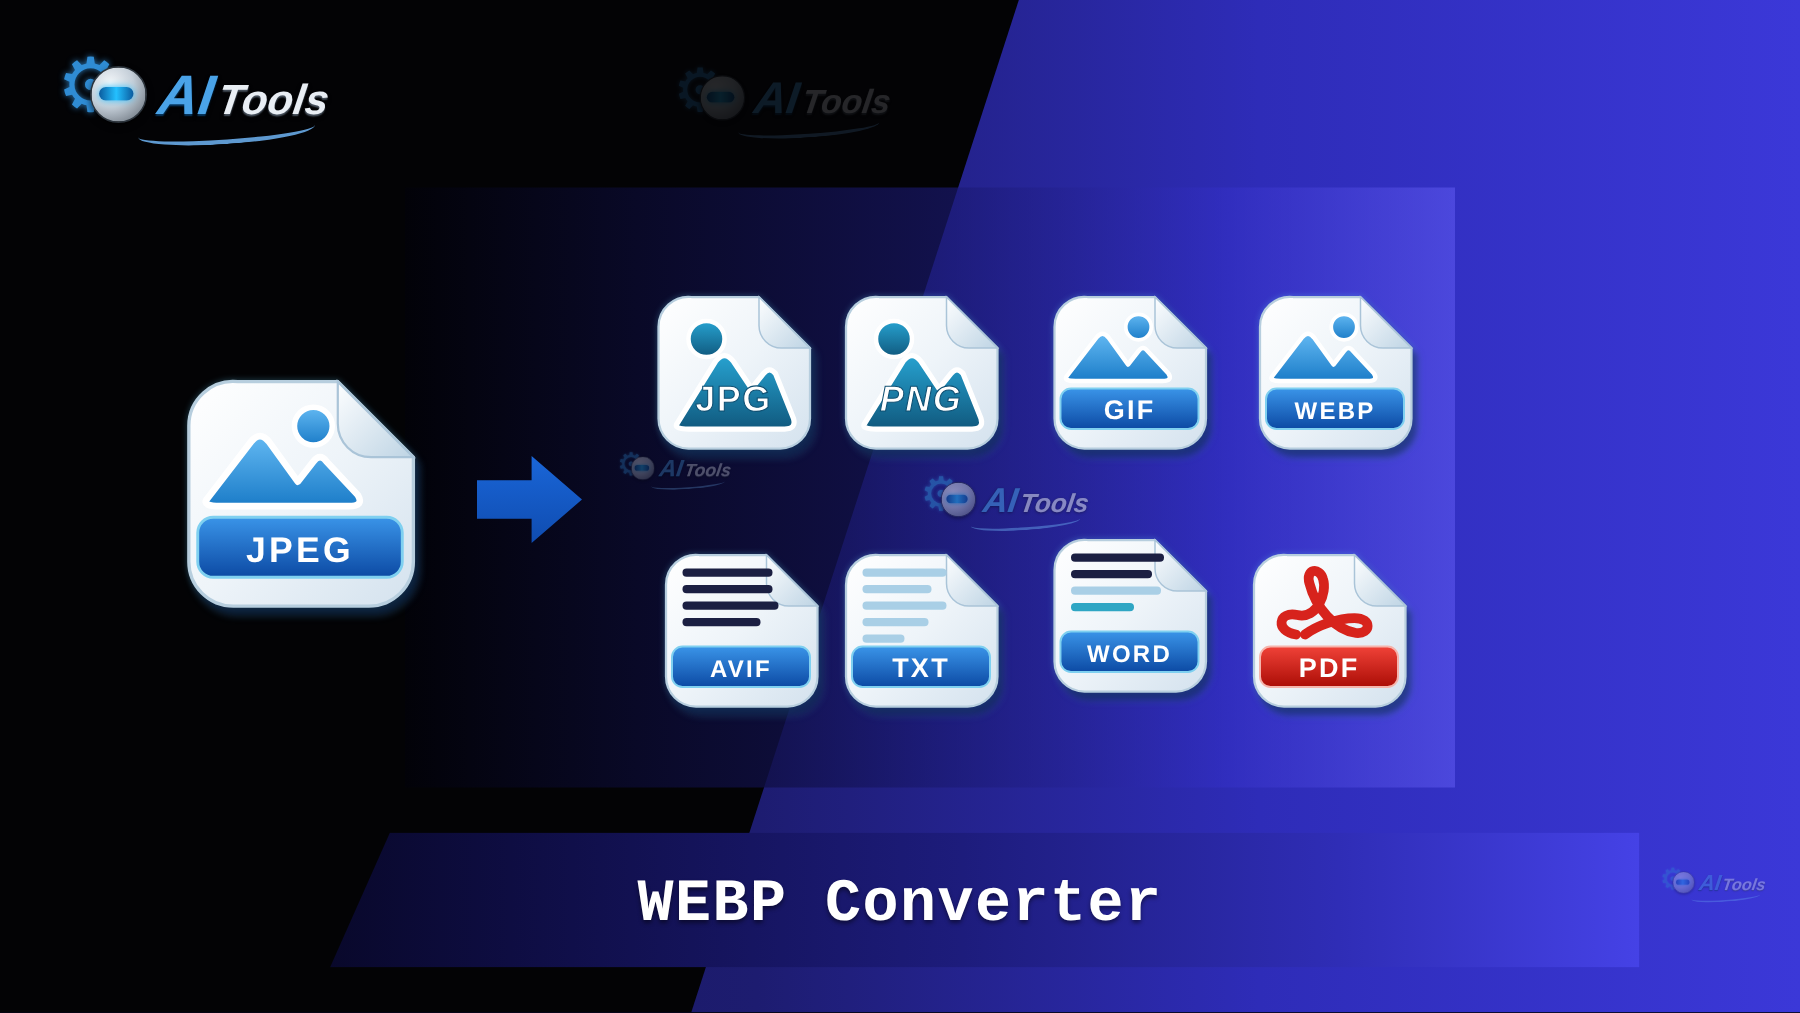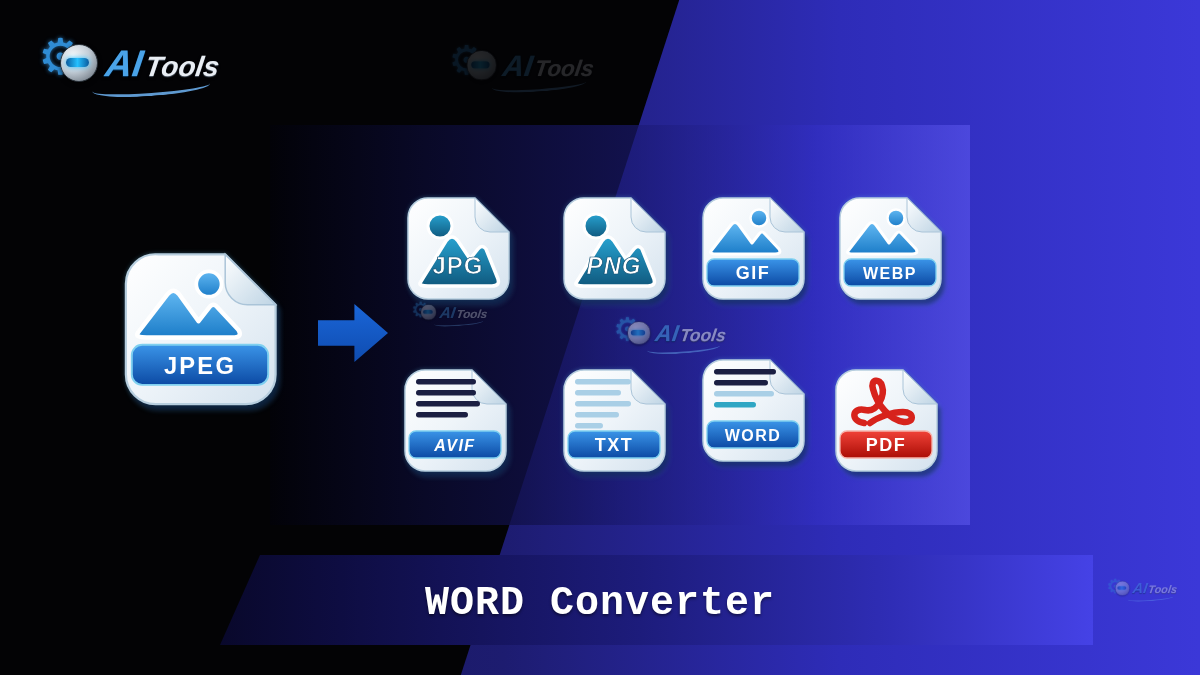--- a/index.html
+++ b/index.html
@@ -128,21 +128,21 @@
       <div class="file-icon" style="left: 117px; top: 247px;">
         <svg viewBox="0 0 112 112" width="166" height="166">
           <path d="M28,5 H73 L107,39 V86 a20,20 0 0 1 -20,20 H26 a20,20 0 0 1 -20,-20 V25 a20,20 0 0 1 22,-20 z" fill="url(#gWhite)" stroke="#b7cede" stroke-width="1.5"></path>
           <path d="M73,5 L107,39 H88 a15,15 0 0 1 -15,-15 z" fill="url(#gFold)" stroke="#aac4d8" stroke-width="1"></path>
           <circle cx="62" cy="25" r="8.5" fill="url(#gAzure)" stroke="#ffffff" stroke-width="2.5"></circle>
           <path d="M14,58 L34,32 Q38,27 42,32 L55,50 L62,41 Q65,37 68,41 L82,56 Q85,61 78,61 H20 Q12,61 14,58 Z" fill="url(#gAzure)" stroke="#ffffff" stroke-width="3" stroke-linejoin="round"></path>
           <rect x="10" y="66" width="92" height="27" rx="7" fill="url(#gBanner)" stroke="#7fd0f0" stroke-width="1.3"></rect>
           <text x="56" y="86" text-anchor="middle" font-size="16" font-weight="bold" fill="#ffffff" letter-spacing="1.5" font-family="&quot;Liberation Sans&quot;,sans-serif">JPEG</text>
         </svg>
       </div>
-      <div class="file-icon" style="left: 402px; top: 193px; text-align: right;">
+      <div class="file-icon" style="left: 433px; top: 193px; text-align: right;">
         <svg viewBox="0 0 112 112" width="112" height="112">
           <path d="M28,5 H73 L107,39 V86 a20,20 0 0 1 -20,20 H26 a20,20 0 0 1 -20,-20 V25 a20,20 0 0 1 22,-20 z" fill="url(#gWhite)" stroke="#b7cede" stroke-width="1.5"></path>
           <path d="M73,5 L107,39 H88 a15,15 0 0 1 -15,-15 z" fill="url(#gFold)" stroke="#aac4d8" stroke-width="1"></path>
           <circle cx="38" cy="33" r="12" fill="url(#gTeal)" stroke="#ffffff" stroke-width="3"></circle>
           <path d="M18,90 L44,48 Q50,40 56,48 L68,66 L76,56 Q80,51 84,56 L96,86 Q98,93 90,93 H26 Q17,93 18,90 Z" fill="url(#gTeal)" stroke="#ffffff" stroke-width="3.5" stroke-linejoin="round"></path>
           <text x="56" y="81" text-anchor="middle" font-size="24" font-weight="bold" fill="#ffffff" stroke="#0e4f72" stroke-width="0.7" letter-spacing="1" font-family="&quot;Liberation Sans&quot;,sans-serif">JPG</text>
         </svg>
       </div>
       <div class="file-icon" style="left: 558px; top: 193px; font-style: italic;">
         <svg viewBox="0 0 112 112" width="112" height="112">
@@ -166,21 +166,21 @@
       <div class="file-icon" style="left: 834px; top: 193px;">
         <svg viewBox="0 0 112 112" width="112" height="112">
           <path d="M28,5 H73 L107,39 V86 a20,20 0 0 1 -20,20 H26 a20,20 0 0 1 -20,-20 V25 a20,20 0 0 1 22,-20 z" fill="url(#gWhite)" stroke="#b7cede" stroke-width="1.5"></path>
           <path d="M73,5 L107,39 H88 a15,15 0 0 1 -15,-15 z" fill="url(#gFold)" stroke="#aac4d8" stroke-width="1"></path>
           <circle cx="62" cy="25" r="8.5" fill="url(#gAzure)" stroke="#ffffff" stroke-width="2.5"></circle>
           <path d="M14,58 L34,32 Q38,27 42,32 L55,50 L62,41 Q65,37 68,41 L82,56 Q85,61 78,61 H20 Q12,61 14,58 Z" fill="url(#gAzure)" stroke="#ffffff" stroke-width="3" stroke-linejoin="round"></path>
           <rect x="10" y="66" width="92" height="27" rx="7" fill="url(#gBanner)" stroke="#7fd0f0" stroke-width="1.3"></rect>
           <text x="56" y="86" text-anchor="middle" font-size="16" font-weight="bold" fill="#ffffff" letter-spacing="1.5" font-family="&quot;Liberation Sans&quot;,sans-serif">WEBP</text>
         </svg>
       </div>
-      <div class="file-icon" style="left: 399px; top: 365px; font-style: italic;">
+      <div class="file-icon" style="left: 438px; top: 365px;">
         <svg viewBox="0 0 112 112" width="112" height="112">
           <path d="M28,5 H73 L107,39 V86 a20,20 0 0 1 -20,20 H26 a20,20 0 0 1 -20,-20 V25 a20,20 0 0 1 22,-20 z" fill="url(#gWhite)" stroke="#b7cede" stroke-width="1.5"></path>
           <path d="M73,5 L107,39 H88 a15,15 0 0 1 -15,-15 z" fill="url(#gFold)" stroke="#aac4d8" stroke-width="1"></path>
           <rect x="17" y="14" width="60" height="5.5" rx="2.7" fill="#1b1f42"></rect>
           <rect x="17" y="25" width="60" height="5.5" rx="2.7" fill="#1b1f42"></rect>
           <rect x="17" y="36" width="64" height="5.5" rx="2.7" fill="#1b1f42"></rect>
           <rect x="17" y="47" width="52" height="5.5" rx="2.7" fill="#1b1f42"></rect>
           <rect x="10" y="66" width="92" height="27" rx="7" fill="url(#gBanner)" stroke="#7fd0f0" stroke-width="1.3"></rect>
           <text x="56" y="86" text-anchor="middle" font-size="16" font-weight="bold" fill="#ffffff" letter-spacing="1.5" font-family="&quot;Liberation Sans&quot;,sans-serif">AVIF</text>
         </svg>
@@ -268,14 +268,14 @@
     <span class="logo-text">
       <span class="logo-ai">AI</span>
       <span class="logo-tools">Tools</span>
     </span>
     <span class="logo-swoosh"></span>
   </div>
     </div>
 
   <div class="arrow-right"></div>
 
-  <div class="page-title">WORD Converter</div>
+  <div class="page-title">WEBP Converter</div>
 </div>
 
 </body></html>

